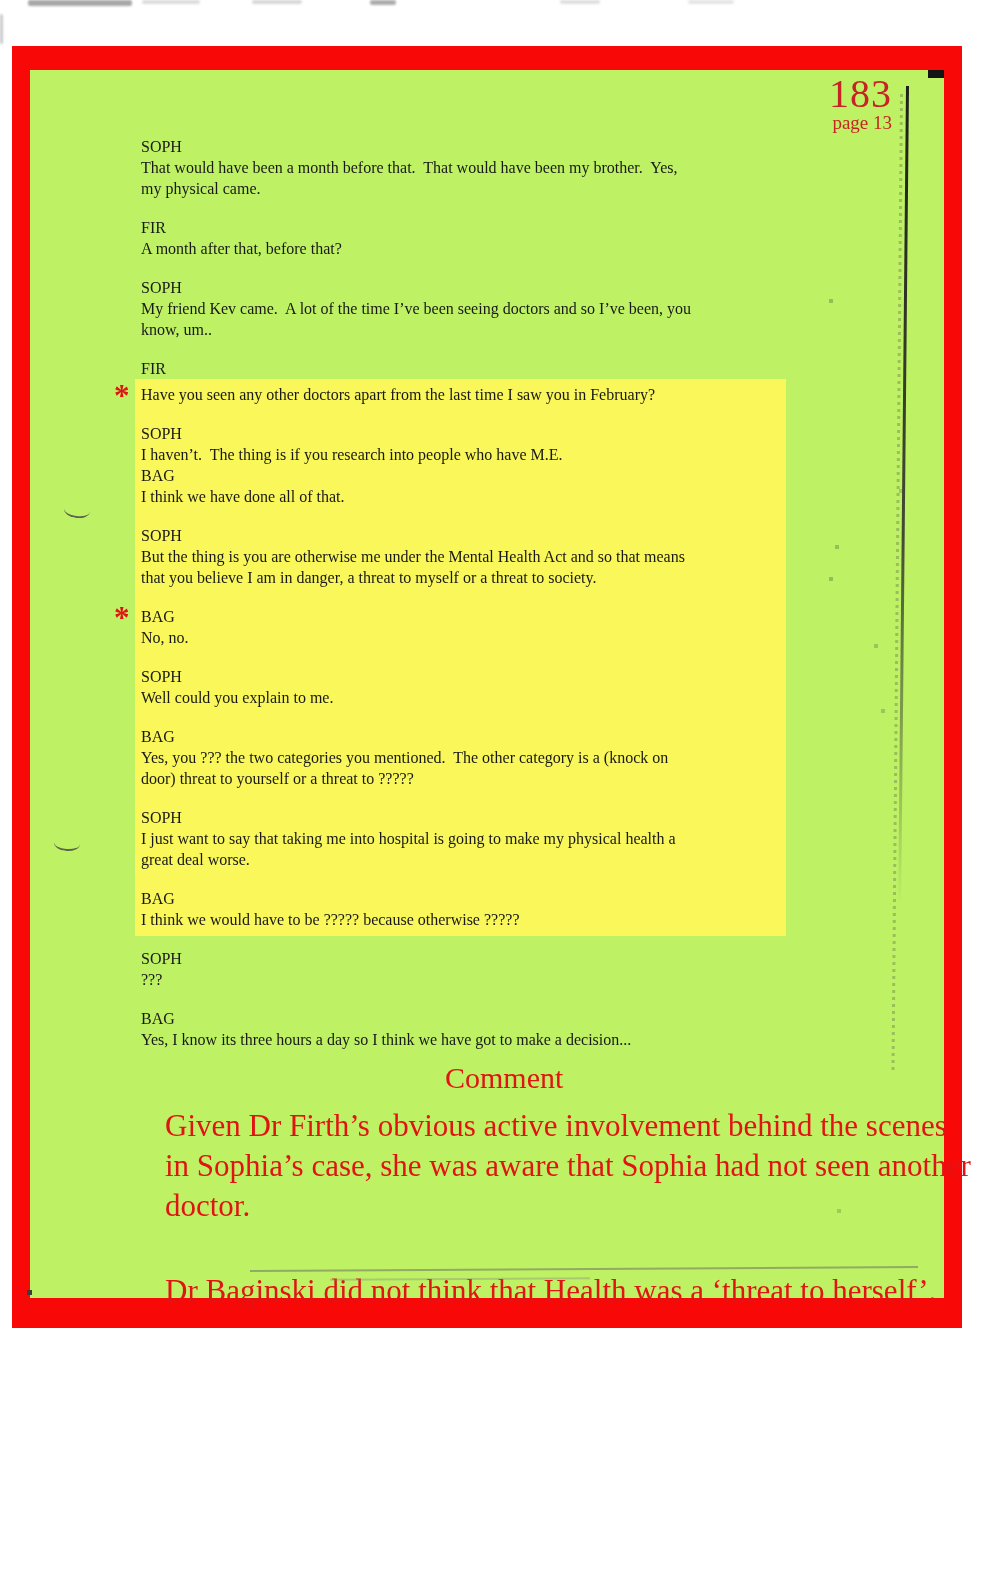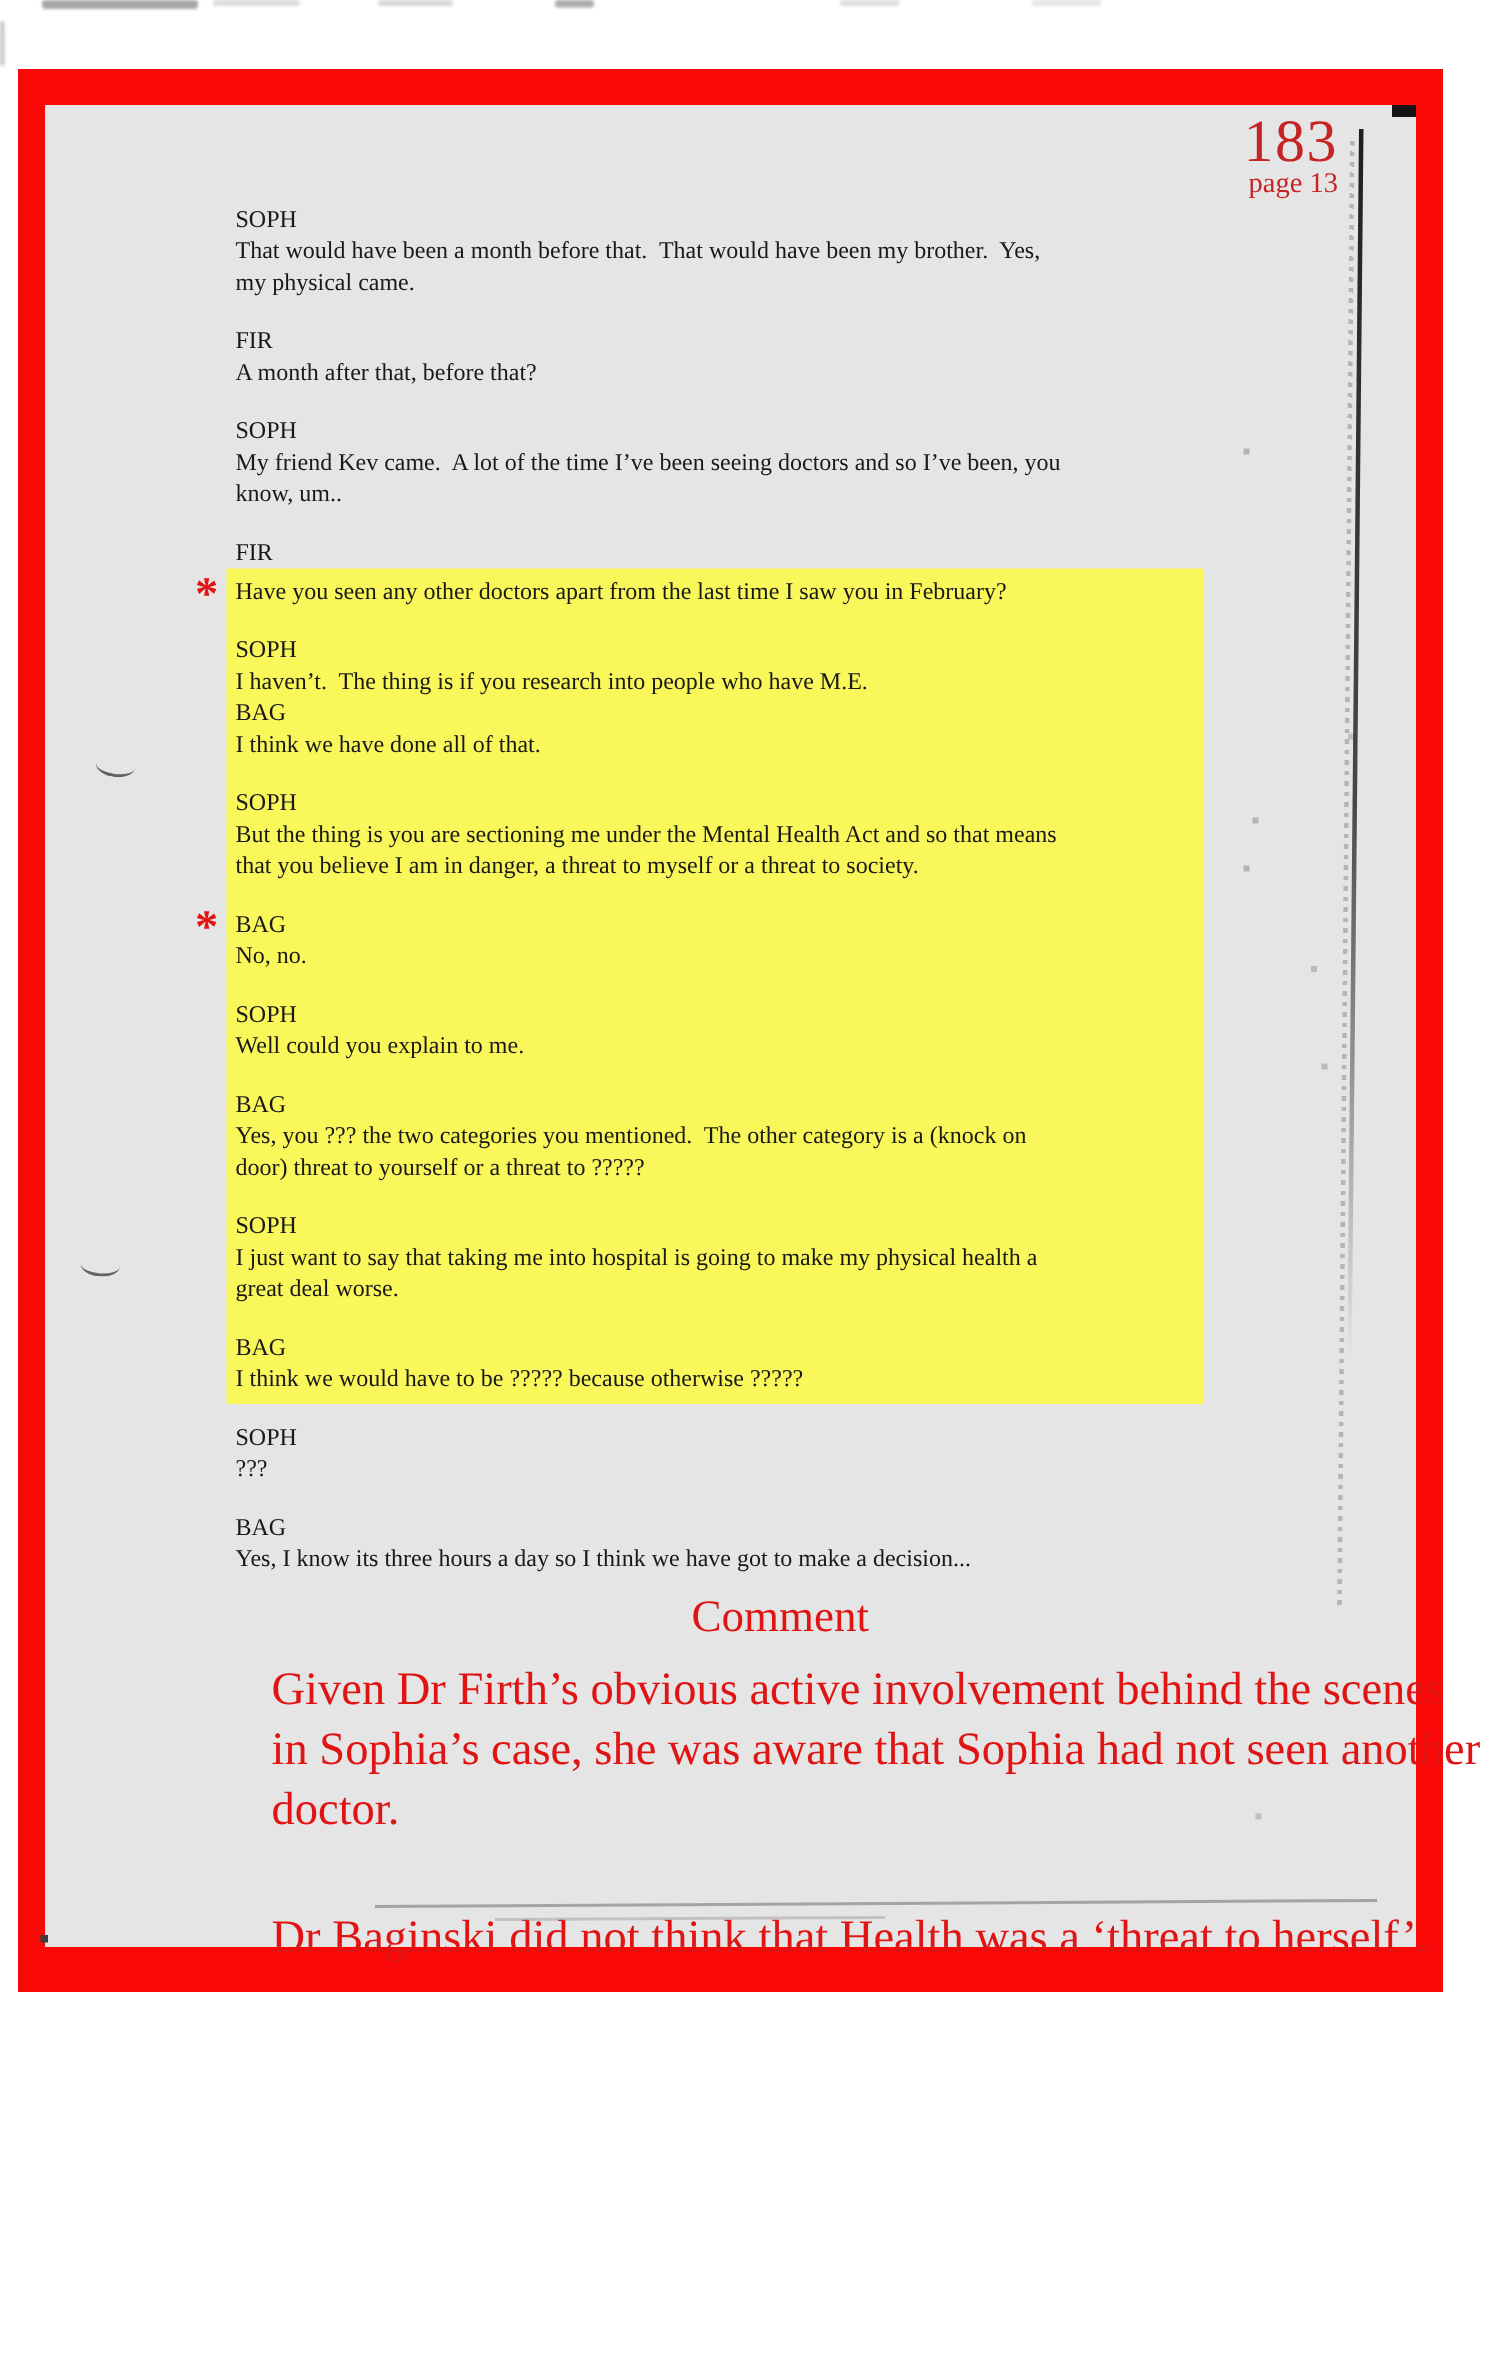--- a/index.html
+++ b/index.html
@@ -29,21 +29,21 @@
   .smudge-7 { left:0;  top:14px; width:3px; height:30px; background:rgba(120,120,120,.4); }
 
   
   .frame {
     position:absolute; left:12px; top:46px;
     width:950px; height:1282px;
     background:#fdfdfd;
     border:solid var(--frame-red);
     border-width:24px 26px 30px 18px;
   }
-  .page { position:relative; width:914px; height:1228px; background:#e5e5e5;padding-left:16px; }
+  .page { position:relative; width:914px; height:1228px; background:#bef264; }
 
   
   .pagenum { position:absolute; top:6px; right:52px; text-align:right; color:var(--pagenum-red); }
   .pagenum-number { font-size:40px; line-height:36px; letter-spacing:1px; }
   .pagenum-label  { font-size:19px; line-height:22px;margin-left:46px; }
 
   
   .black-bar { position:absolute; top:0; right:0; width:16px; height:8px; background:#141414; }
   .scan-line {
     position:absolute; left:876px; top:16px; width:2.5px; height:820px;
@@ -153,21 +153,21 @@
             <div class="entry gap">
               <div class="speaker">SOPH</div>
               <div class="line">I haven’t.  The thing is if you research into people who have M.E.</div>
             </div>
             <div class="entry">
               <div class="speaker">BAG</div>
               <div class="line">I think we have done all of that.</div>
             </div>
             <div class="entry gap">
               <div class="speaker">SOPH</div>
-              <div class="line">But the thing is you are sectioning me under the Mental Health Act and so that means</div>
+              <div class="line">But the thing is you are otherwise me under the Mental Health Act and so that means</div>
               <div class="line">that you believe I am in danger, a threat to myself or a threat to society.</div>
             </div>
             <div class="entry gap">
               <span class="asterisk">*</span>
               <div class="speaker">BAG</div>
               <div class="line">No, no.</div>
             </div>
             <div class="entry gap">
               <div class="speaker">SOPH</div>
               <div class="line">Well could you explain to me.</div>

